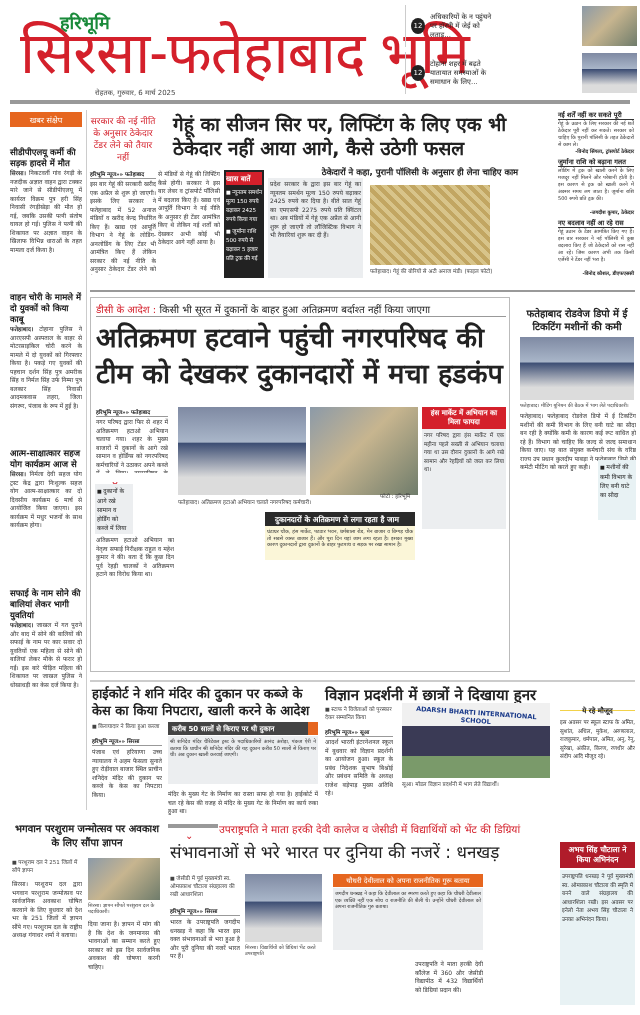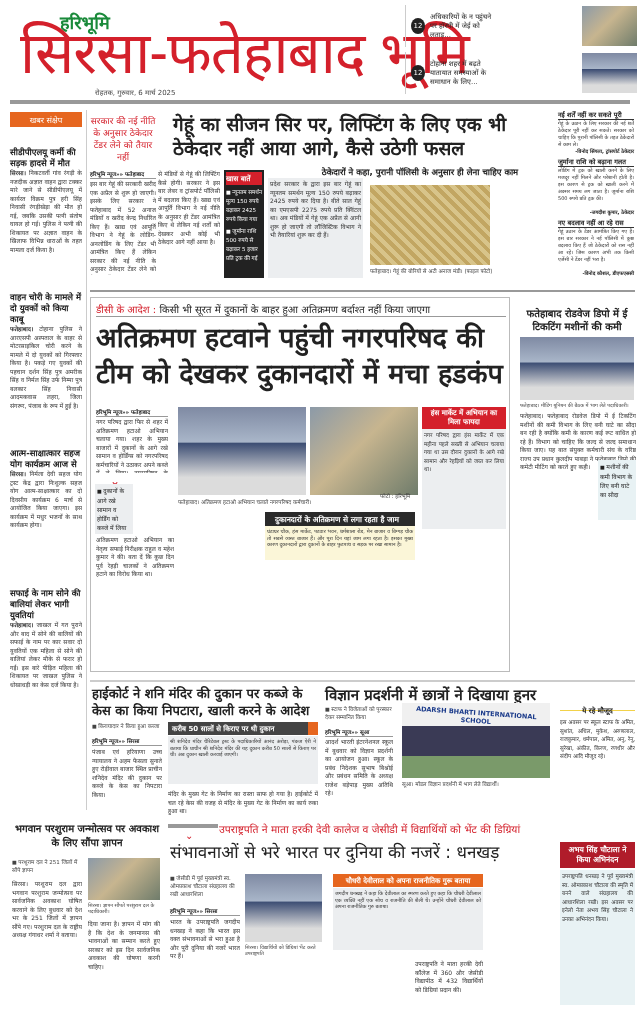--- a/index.html
+++ b/index.html
@@ -159,18 +159,18 @@
 <div class="abs" style="left:168px;top:824px;width:50px;height:4px;background:#999"></div>
 <div class="abs red" style="left:185px;top:830px;font-size:10px">⌄</div>
 <div class="abs red" style="left:219px;top:822px;width:410px;font-size:10.5px;white-space:nowrap;overflow:hidden">उपराष्ट्रपति ने माता हरकी देवी कालेज व जेसीडी में विद्यार्थियों को भेंट की डिग्रियां</div>
 <div class="abs" style="left:170px;top:840px;width:370px;font-size:17px">संभावनाओं से भरे भारत पर दुनिया की नजरें : धनखड़</div>
 <div class="abs caption bullet" style="left:170px;top:874px;width:70px">जेसीडी में पूर्व मुख्यमंत्री स्व. ओमप्रकाश चौटाला संग्रहालय की रखी आधारशिला</div>
 <div class="abs" style="left:170px;top:907px;width:70px;font-size:5.5px;font-weight:bold;border-bottom:1px solid #999">हरिभूमि न्यूज»» सिरसा</div>
 <div class="abs col-text" style="left:170px;top:918px;width:70px;height:90px">भारत के उपराष्ट्रपति जगदीप धनखड़ ने कहा कि भारत इस वक्त संभावनाओं से भरा हुआ है और पूरी दुनिया की नजरें भारत पर हैं।</div>
 <div class="abs photo-crowd" style="left:245px;top:874px;width:77px;height:68px"></div>
 <div class="abs caption" style="left:245px;top:944px;width:77px;font-size:5px">सिरसा। विद्यार्थियों को डिग्रियां भेंट करते उपराष्ट्रपति</div>
 <div class="abs col-text" style="left:245px;top:962px;width:77px;height:45px"></div>
-<div class="abs orange-tag" style="left:333px;top:874px;width:150px;font-size:7px;font-weight:bold;text-align:center;padding:2px">चौधरी देवीलाल को अपना राजनीतिक गुरू बताया</div>
+<div class="abs orange-tag" style="left:333px;top:874px;width:150px;font-size:7px;font-weight:normal;text-align:center;padding:2px">चौधरी देवीलाल को अपना राजनीतिक गुरू बताया</div>
 <div class="abs grey-box col-text" style="left:333px;top:888px;width:150px;height:62px;padding:2px;font-size:5px;line-height:6.5px">जगदीप धनखड़ ने कहा कि देवीलाल का स्मरण करते हुए कहा कि चौधरी देवीलाल एक व्यक्ति नहीं एक सोच व राजनीति की शैली थे। उन्होंने चौधरी देवीलाल को अपना राजनीतिक गुरु बताया।</div>
 <div class="abs col-text" style="left:415px;top:960px;width:68px;height:45px">उपराष्ट्रपति ने माता हरकी देवी कॉलेज में 360 और जेसीडी विद्यापीठ में 432 विद्यार्थियों को डिग्रियां प्रदान की।</div>
 <div class="abs col-text" style="left:333px;top:960px;width:78px;height:45px"></div>
 <div class="abs" style="left:560px;top:842px;width:75px;background:#b01c2a;color:#fff;font-size:7.5px;font-weight:bold;text-align:center;padding:3px;line-height:10px">अभय सिंह चौटाला ने किया अभिनंदन</div>
 <div class="abs teal col-text" style="left:560px;top:870px;width:75px;height:135px;padding:2px;font-size:5.5px">उपराष्ट्रपति धनखड़ ने पूर्व मुख्यमंत्री स्व. ओमप्रकाश चौटाला की स्मृति में बनने वाले संग्रहालय की आधारशिला रखी। इस अवसर पर इनेलो नेता अभय सिंह चौटाला ने उनका अभिनंदन किया।</div>
 
 </body></html>

